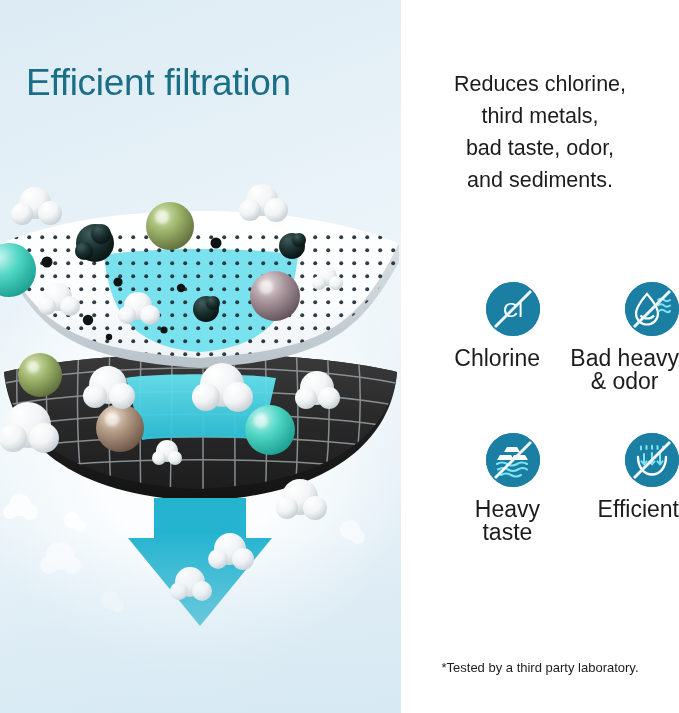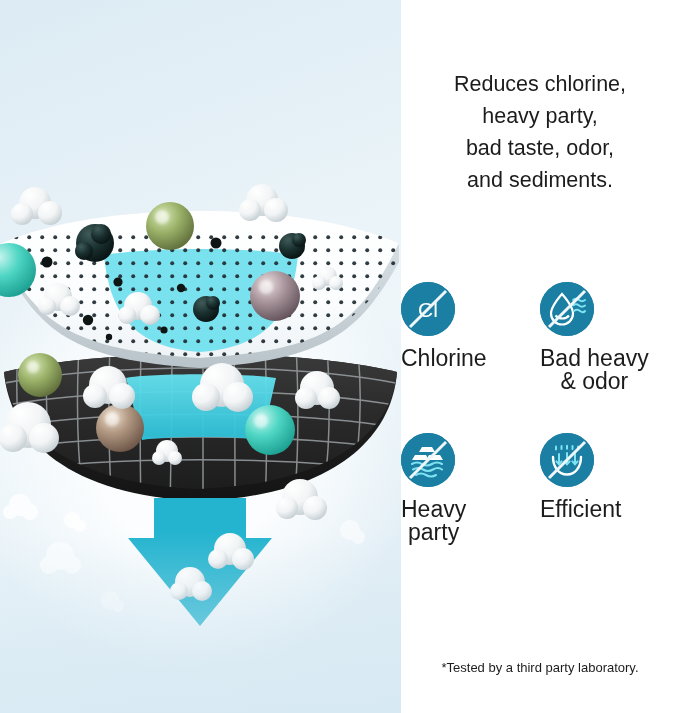--- a/index.html
+++ b/index.html
@@ -48,21 +48,21 @@
     font-size:21.5px;line-height:32px;color:#1c1c1c;font-weight:400;
   }
   .headline div{white-space:nowrap;}
 
   .features{
     position:absolute;left:0;top:282px;width:278px;
   }
   .frow{display:flex;}
   .fcell{
     width:139px;
-    display:flex;flex-direction:column;align-items:flex-start;
+    display:flex;flex-direction:column;align-items:flex-end;
   }
   .frow.r2{margin-top:40px;}
   .icon-circle{
     width:54px;height:54px;border-radius:50%;
     background:#1a7fa3;
     position:relative;
     display:block;
   }
   .flabel{
     margin-top:11px;text-align:center;
@@ -311,27 +311,28 @@
         </g>
         <g fill="#ffffff" opacity=".55">
           <circle cx="110" cy="600" r="9"></circle>
             <circle cx="118" cy="606" r="6"></circle>
         </g>
       </g>
     </svg>
 
     <div class="hint"></div>
 
+    <div class="title">Efficient filtration</div>
   </div>
 
   <div class="right-panel">
 
     <div class="headline">
       <div>Reduces chlorine,</div>
-      <div>heavy party,</div>
+      <div>third metals,</div>
       <div>bad taste, odor,</div>
       <div>and sediments.</div>
     </div>
 
     <div class="features">
 
       <div class="frow r1">
 
         <div class="fcell">
           <span class="icon-circle">
@@ -382,21 +383,21 @@
               <g stroke="#7fe3f2" stroke-width="2.1" fill="none" stroke-linecap="round">
                 <path d="M11,31 q5,-3 10,0 q5,3 10,0 q5,-3 10,0"></path>
                 <path d="M12,36.5 q5,-3 10,0 q5,3 10,0 q5,-3 9,0"></path>
                 <path d="M15,42 q5,-3 10,0 q5,3 10,0"></path>
               </g>
               <line x1="9" y1="45" x2="45" y2="9" stroke="#eef6f9" stroke-width="3"></line>
             </svg>
           </span>
           <div class="flabel">
             <span>Heavy</span>
-            <span>party</span>
+            <span>taste</span>
           </div>
         </div>
 
         <div class="fcell">
           <span class="icon-circle">
             <svg viewBox="0 0 54 54" width="54" height="54">
               <circle cx="27" cy="27" r="27" fill="#1a7fa3"></circle>
               <path d="M13,24 C13,34.5 19.3,41.5 27,41.5 C34.7,41.5 41,34.5 41,24" fill="none" stroke="#ffffff" stroke-width="2.4" stroke-linecap="round"></path>
               <g stroke="#7fe3f2" stroke-width="2" stroke-linecap="round">
                 <line x1="16" y1="13.5" x2="16" y2="16.5"></line>

